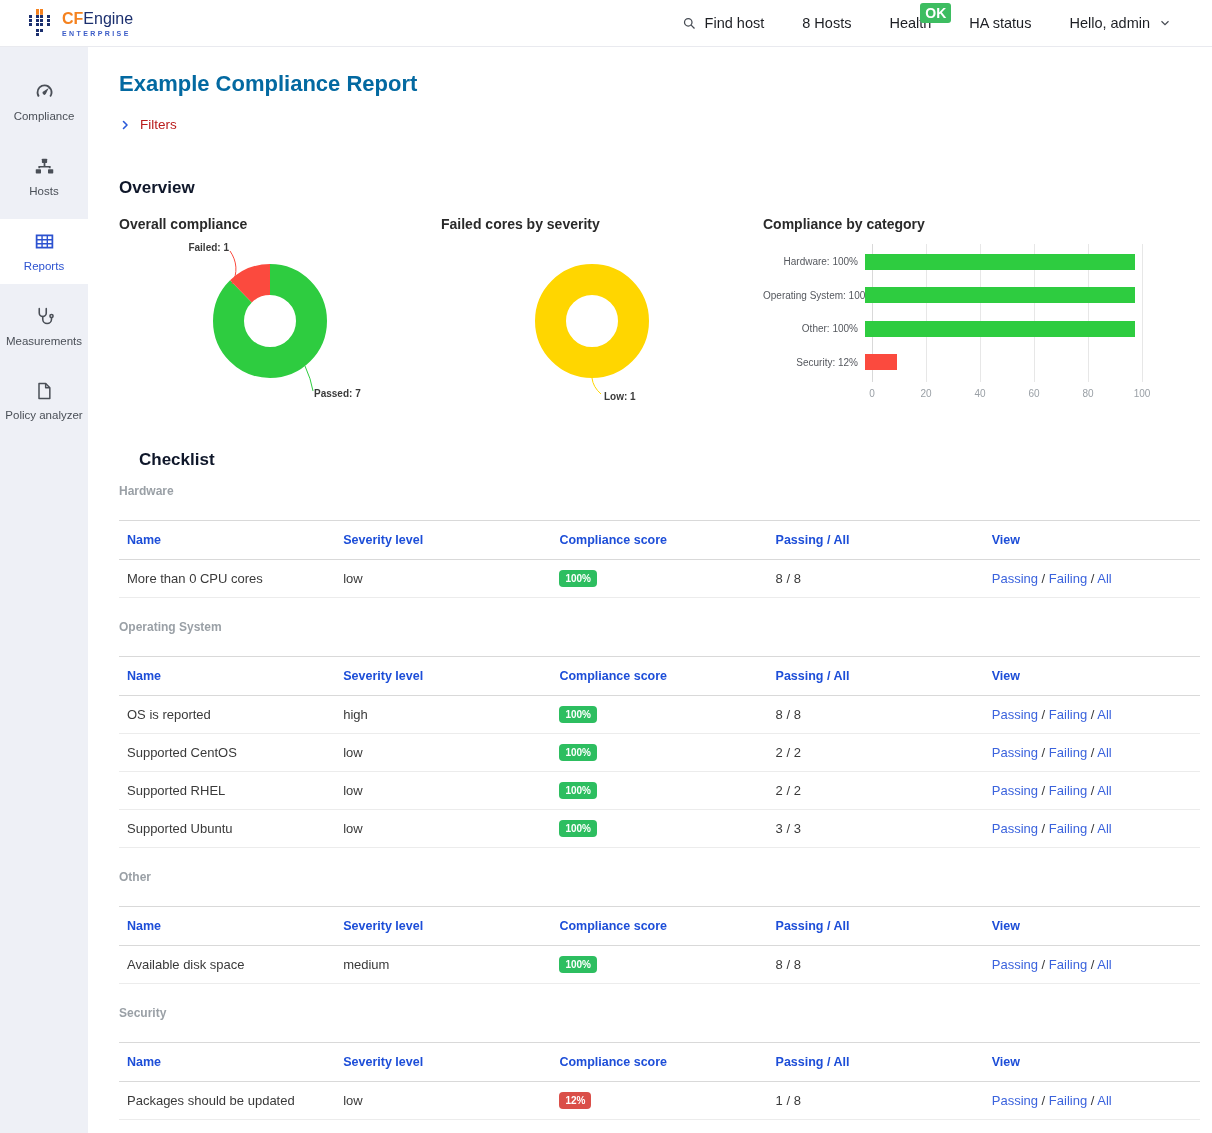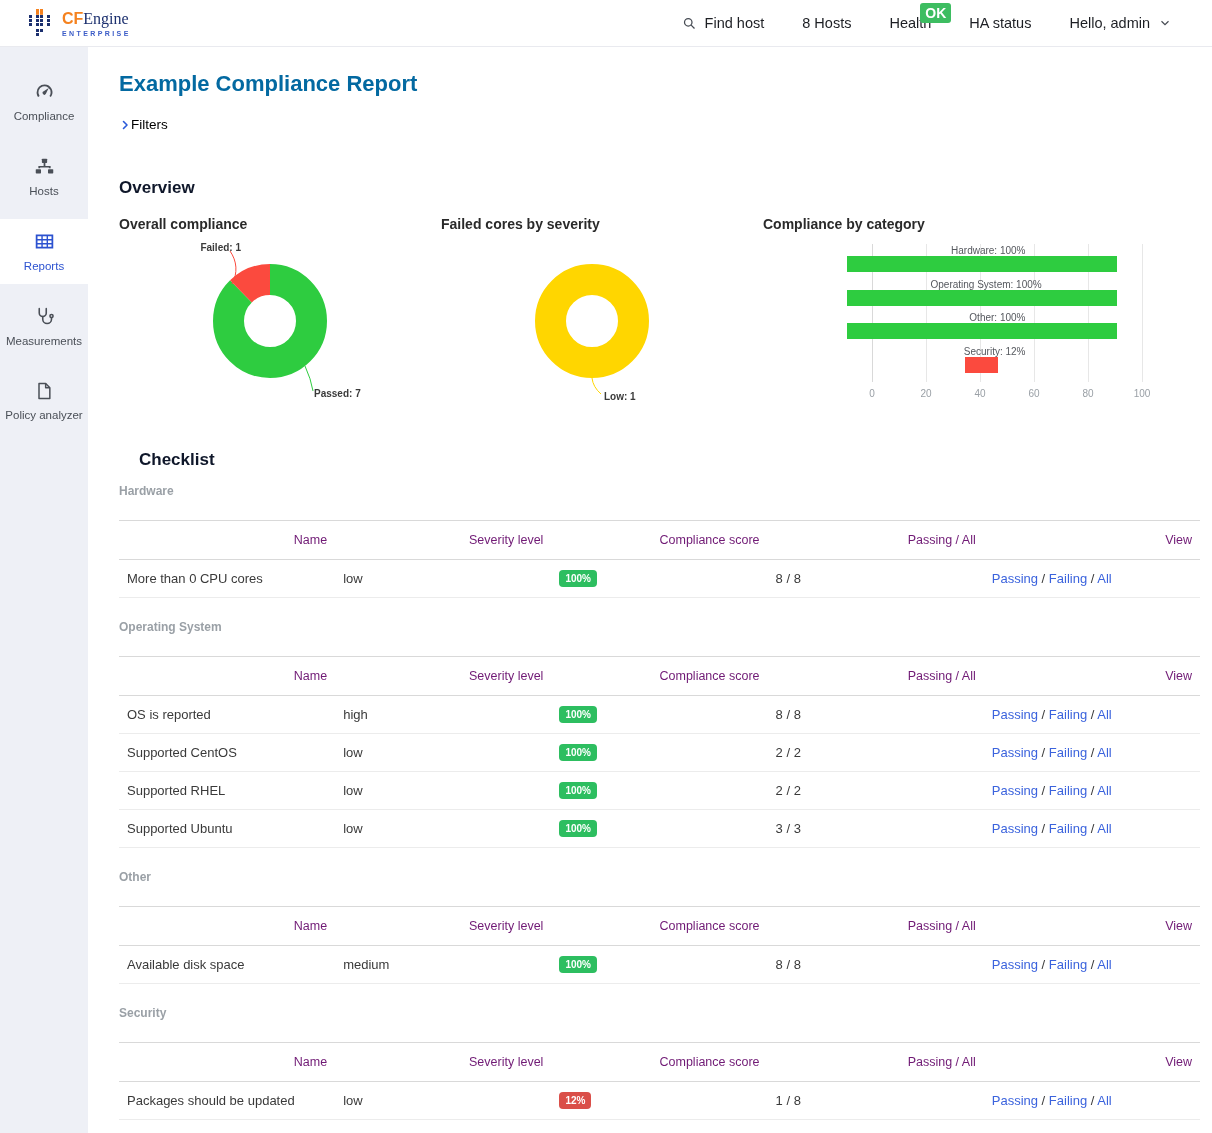--- a/index.html
+++ b/index.html
@@ -12,21 +12,21 @@
 
   
   .navbar {
     height:47px; background:#fff; border-bottom:1px solid #e9eaef;
     display:flex; align-items:center; justify-content:space-between;
     padding:0 40px 0 28px;
   }
   .logo { display:flex; align-items:center; gap:8px; }
   .logo-text-line1 { font-size:16px; line-height:16px; }
   .logo-cf { color:#f5821f; font-weight:bold; }
-  .logo-engine { color:#1b2f6e;font-family:Liberation Serif, serif; }
+  .logo-engine { color:#1b2f6e; }
   .logo-sub { font-size:7px; letter-spacing:2.4px; color:#3a5bc7; font-weight:bold; margin-top:2px; }
   .nav-right { display:flex; align-items:center; gap:38px; font-size:14.5px; color:#1d1f24; }
   .nav-item { display:flex; align-items:center; gap:8px; cursor:pointer; }
   .nav-icon { display:inline-flex; color:#454a52; }
   .health-wrap { position:relative; }
   .ok-badge {
     position:absolute; top:-12px; right:-20px;
     background:#3dbd61; color:#fff; font-size:14px; font-weight:bold;
     padding:2px 5px; border-radius:3px;
   }
@@ -40,53 +40,53 @@
     font-size:11.5px; color:#4a4f57; text-align:center;
   }
   .side-item .side-icon { color:#4a4f57; display:inline-flex; }
   .side-item.active { background:#fff; color:#2c52d0; }
   .side-item.active .side-icon { color:#2c52d0; }
 
   .main { flex:1; padding:14px 12px 0 31px; }
 
   
   .page-title { font-size:22px; font-weight:bold; color:#0369a1; margin:10px 0 20px; }
-  .filters-row { display:flex; align-items:center; font-size:13.5px; color:#000000; margin-bottom:46px; cursor:pointer; }
+  .filters-row { display:flex; align-items:center; gap:9px; font-size:13.5px; color:#b91c1c; margin-bottom:46px; cursor:pointer; }
   .filters-row .chev { display:inline-flex; }
 
   .section-heading { font-size:17px; font-weight:bold; color:#0f172a; margin:0 0 18px; }
 
   
   .charts-row { display:flex; margin-bottom:22px; }
   .chart-col { width:322px; }
   .chart-col.wide { flex:1; }
   .chart-title { font-size:14px; font-weight:bold; color:#2a2a2a; margin:0 0 4px; }
   .chart-body { position:relative; height:192px; }
   .chart-body svg.donut-svg { position:absolute; left:0; top:0; }
   .callout { position:absolute; font-size:10px; font-weight:bold; color:#3a3a3a; white-space:nowrap; }
-  .callout-failed { right:200px; top:6px; }
+  .callout-failed { right:212px; top:6px; }
   .callout-passed { left:195px; top:152px; }
   .callout-low { left:163px; top:155px; }
 
   
   .bar-chart { position:relative; height:192px; }
   .grid-line { position:absolute; top:8px; height:138px; width:1px; background:#e7e7e7; }
   .grid-line.zero { background:#d9d9d9; }
   .bar-rows { position:relative; padding-top:9px; }
-  .bar-row { display:flex; align-items:center; height:33.5px;flex-direction:column; }
+  .bar-row { display:flex; align-items:center; height:33.5px; }
   .bar-label { width:102px; padding-right:7px; text-align:right; font-size:10px; color:#55585e; white-space:nowrap; }
   .bar { height:16px; }
   .x-tick { position:absolute; top:152px; transform:translateX(-50%); font-size:10px; color:#9aa0a6; }
 
   
   .group { margin-bottom:22px; }
   .group-label { font-size:12px; font-weight:bold; color:#9aa0a6; margin:4px 0 22px; }
   table.checklist-table { width:100%; border-collapse:collapse; }
   .checklist-table thead tr { border-top:1px solid #d9d9d9; border-bottom:1px solid #d9d9d9; }
-  .checklist-table th { text-align:right; font-size:12.5px; color:#701a75; font-weight:normal; padding:12px 8px; }
+  .checklist-table th { text-align:left; font-size:12.5px; color:#1d4ed8; font-weight:bold; padding:12px 8px; }
   .checklist-table td { padding:10px 8px; font-size:13px; color:#3a3a3a; border-bottom:1px solid #ececec; }
   .badge { display:inline-block; font-size:10px; font-weight:bold; color:#fff; padding:3px 6px; border-radius:4px; }
   .badge-pass { background:#2dbe60; }
   .badge-fail { background:#da4f49; }
   .view-link { color:#3b63dd; text-decoration:none; cursor:pointer; }
   .view-sep { color:#3a3a3a; }
 </style>
 </head>
 <body>
 

